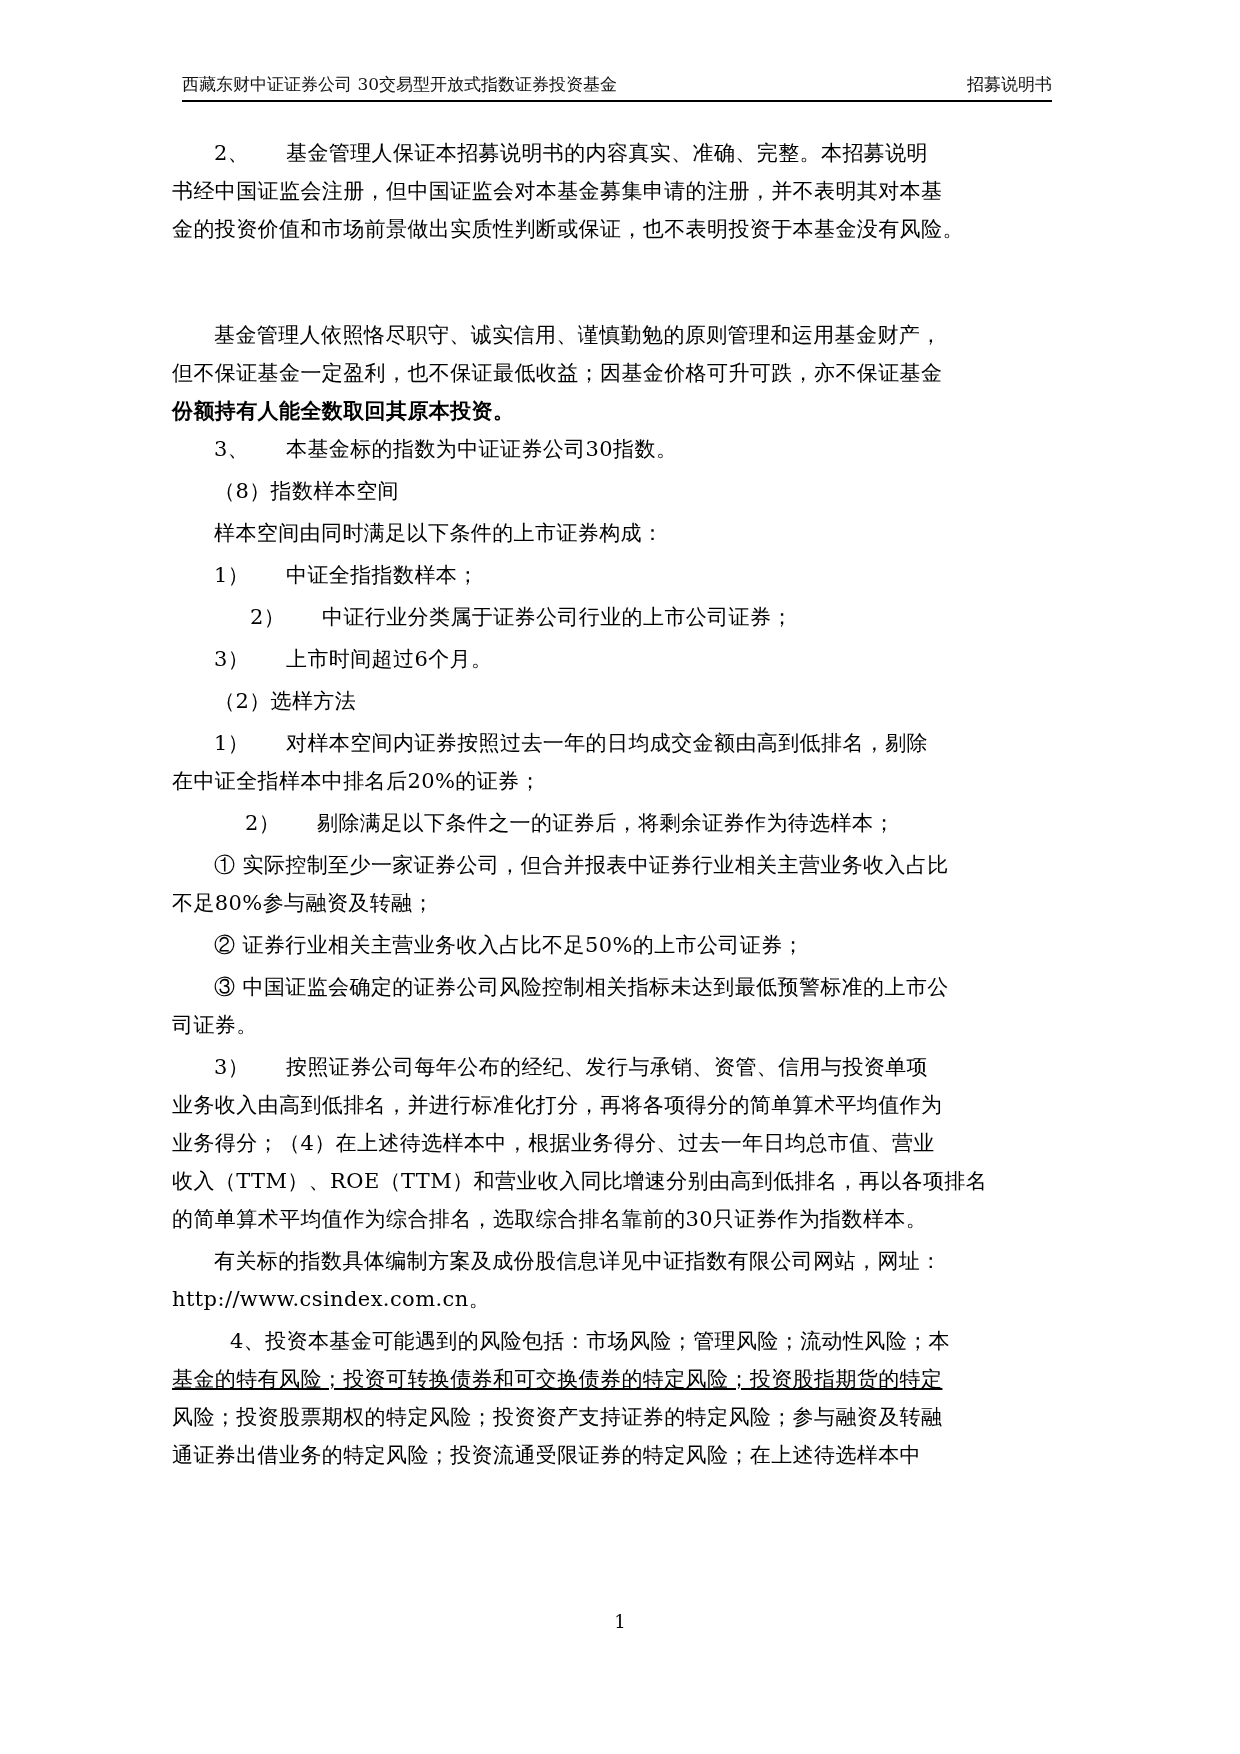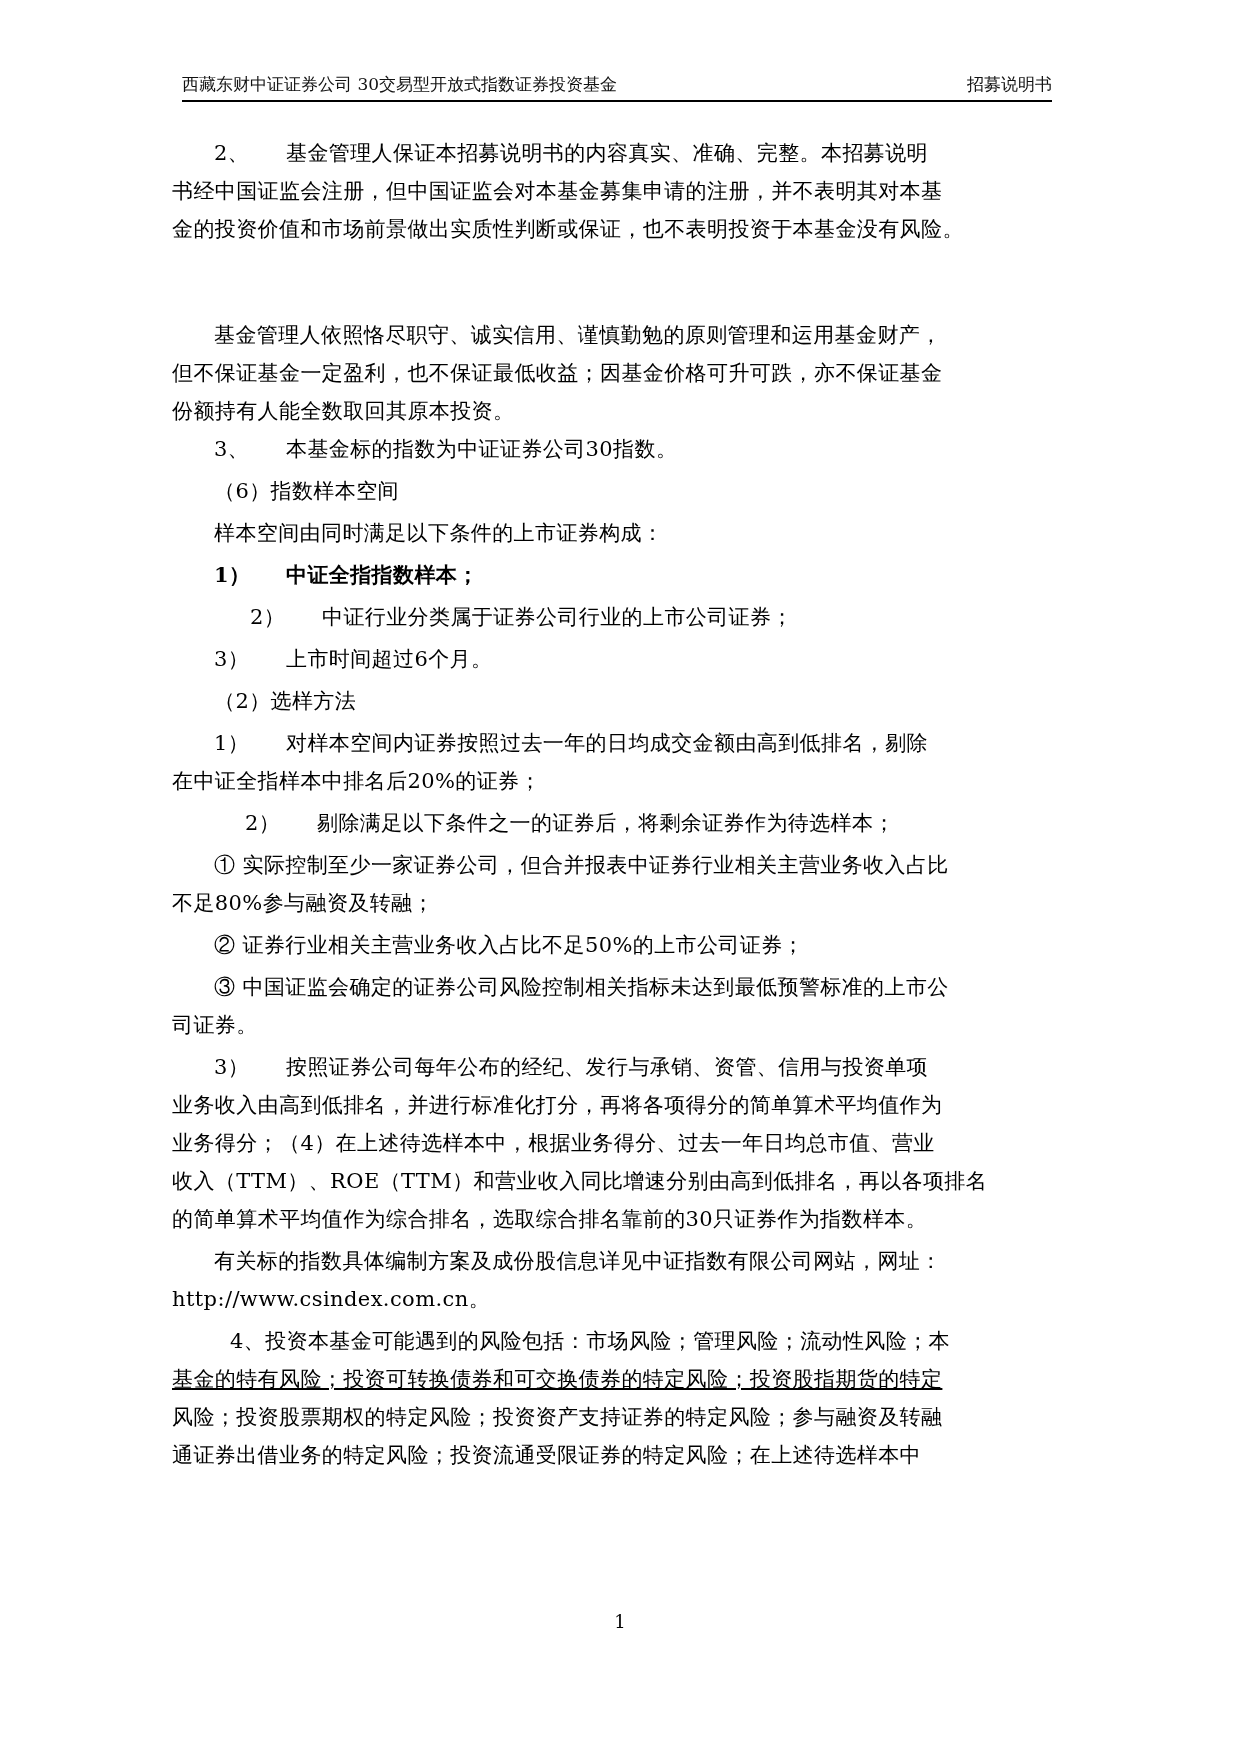--- a/index.html
+++ b/index.html
@@ -83,28 +83,28 @@
 <div class="body-text" style="top:0;">
 
   <div class="line" style="top:138px;left:32px;">
     <span class="num" style="width:72px;">2、</span><span>基金管理人保证本招募说明书的内容真实、准确、完整。本招募说明</span>
   </div>
   <div class="line" style="top:176px;left:-10px;"><span>书经中国证监会注册，但中国证监会对本基金募集申请的注册，并不表明其对本基</span></div>
   <div class="line" style="top:214px;left:-10px;"><span>金的投资价值和市场前景做出实质性判断或保证，也不表明投资于本基金没有风险。</span></div>
 
   <div class="line" style="top:320px;left:32px;"><span>基金管理人依照恪尽职守、诚实信用、谨慎勤勉的原则管理和运用基金财产，</span></div>
   <div class="line" style="top:358px;left:-10px;"><span>但不保证基金一定盈利，也不保证最低收益；因基金价格可升可跌，亦不保证基金</span></div>
-  <div class="line" style="top:396px;left:-10px;"><span>份额持有人能全数取回其原本投资。</span></div>
+  <div class="line" style="top:396px;left:-10px;font-weight:bold;"><span>份额持有人能全数取回其原本投资。</span></div>
 
   <div class="line" style="top:434px;left:32px;">
     <span class="num" style="width:72px;">3、</span><span>本基金标的指数为中证证券公司30指数。</span>
   </div>
-  <div class="line" style="top:476px;left:32px;"><span>（6）指数样本空间</span></div>
+  <div class="line" style="top:476px;left:32px;"><span>（8）指数样本空间</span></div>
   <div class="line" style="top:518px;left:32px;"><span>样本空间由同时满足以下条件的上市证券构成：</span></div>
-  <div class="line" style="top:560px;left:32px;font-weight:bold;">
+  <div class="line" style="top:560px;left:32px;">
     <span class="num" style="width:72px;">1）</span><span>中证全指指数样本；</span>
   </div>
   <div class="line" style="top:602px;left:32px;margin-left:36px;">
     <span class="num" style="width:72px;">2）</span><span>中证行业分类属于证券公司行业的上市公司证券；</span>
   </div>
   <div class="line" style="top:644px;left:32px;">
     <span class="num" style="width:72px;">3）</span><span>上市时间超过6个月。</span>
   </div>
   <div class="line" style="top:686px;left:32px;"><span>（2）选样方法</span></div>
   <div class="line" style="top:728px;left:32px;">

